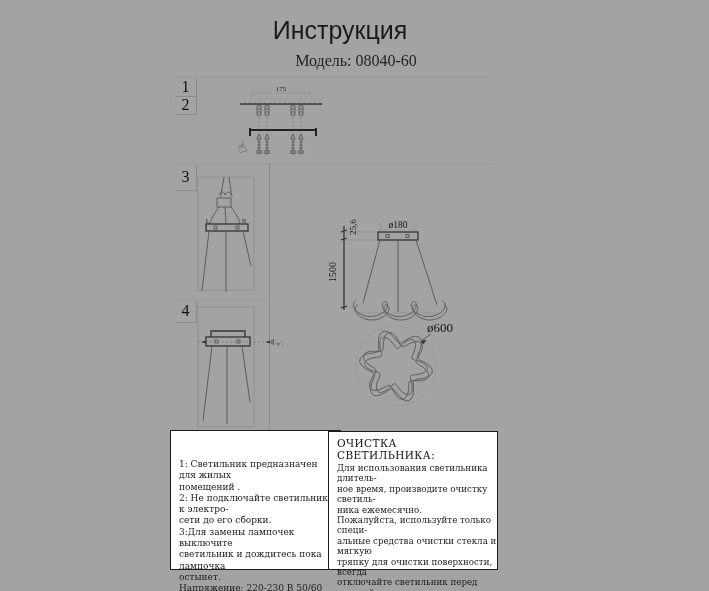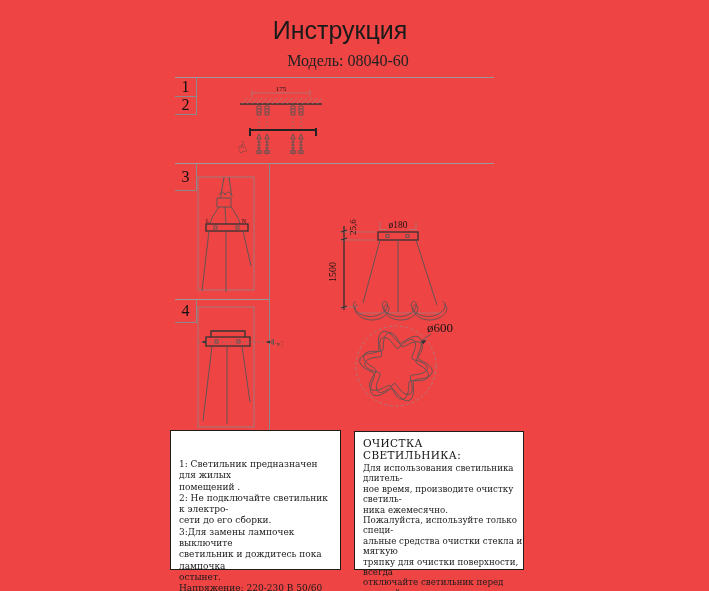--- a/index.html
+++ b/index.html
@@ -1,37 +1,37 @@
 <!DOCTYPE html>
 <html><head>
 <meta charset="utf-8">
 <style>
   html,body{margin:0;padding:0;background:#fff;}
-  #page{position:relative;width:709px;height:591px;background:#ef4444;overflow:hidden;
+  #page{position:relative;width:709px;height:591px;background:#a3a3a3;overflow:hidden;
         font-family:"DejaVu Serif",serif;color:#111;}
   .abs{position:absolute;}
 
   .title{left:0;top:16px;width:680px;text-align:center;
          font-family:"Liberation Sans","DejaVu Sans",sans-serif;
          font-size:25px;color:#1a1a1a;}
-  .model{left:8px;top:52px;width:680px;text-align:center;
+  .model{left:16px;top:52px;width:680px;text-align:center;
          font-family:"Liberation Serif","DejaVu Serif",serif;font-size:16px;color:#222;}
 
   .hrule{position:absolute;height:1px;background:#9a9a9a;}
   .vrule{position:absolute;width:1px;background:#8a8a8a;}
 
   .numcell{position:absolute;left:175px;width:21px;
            border-right:1px solid #8a8a8a;border-bottom:1px solid #8a8a8a;
            font-family:"Liberation Serif","DejaVu Serif",serif;
            font-size:16px;text-align:center;color:#111;line-height:18px;}
 
   .textbox{position:absolute;border:1.5px solid #1c1c1c;background:#fff;box-sizing:border-box;}
   .textbox .bodytext{white-space:pre-line;font-size:9px;line-height:11.3px;color:#1b1b1b;}
   #usage-box{left:170px;top:430px;width:171px;height:140px;padding:28px 6px 0 8px;}
-  #cleaning-box{left:354px;top:431px;width:170px;height:139px;padding:5px 0 0 8px;}
+  #cleaning-box{left:328px;top:431px;width:170px;height:139px;padding:5px 0 0 8px;}
   #cleaning-box .boxtitle{font-size:10.5px;letter-spacing:.4px;color:#111;margin-bottom:2px;}
   #cleaning-box .bodytext{font-size:8.7px;line-height:10.4px;}
 
   svg{position:absolute;overflow:visible;}
   svg path,svg line,svg rect,svg circle,svg ellipse{fill:none;stroke:#555;stroke-width:0.9;}
   svg .bold{stroke:#222;stroke-width:2;}
   svg .med{stroke:#333;stroke-width:1.3;}
   svg .thin{stroke:#8f8f8f;stroke-width:0.6;}
   svg .dash{stroke-dasharray:2 2;stroke:#777;stroke-width:0.7;}
   svg .dashc{stroke-dasharray:3 2.5;stroke:#8f8f8f;stroke-width:0.7;}

